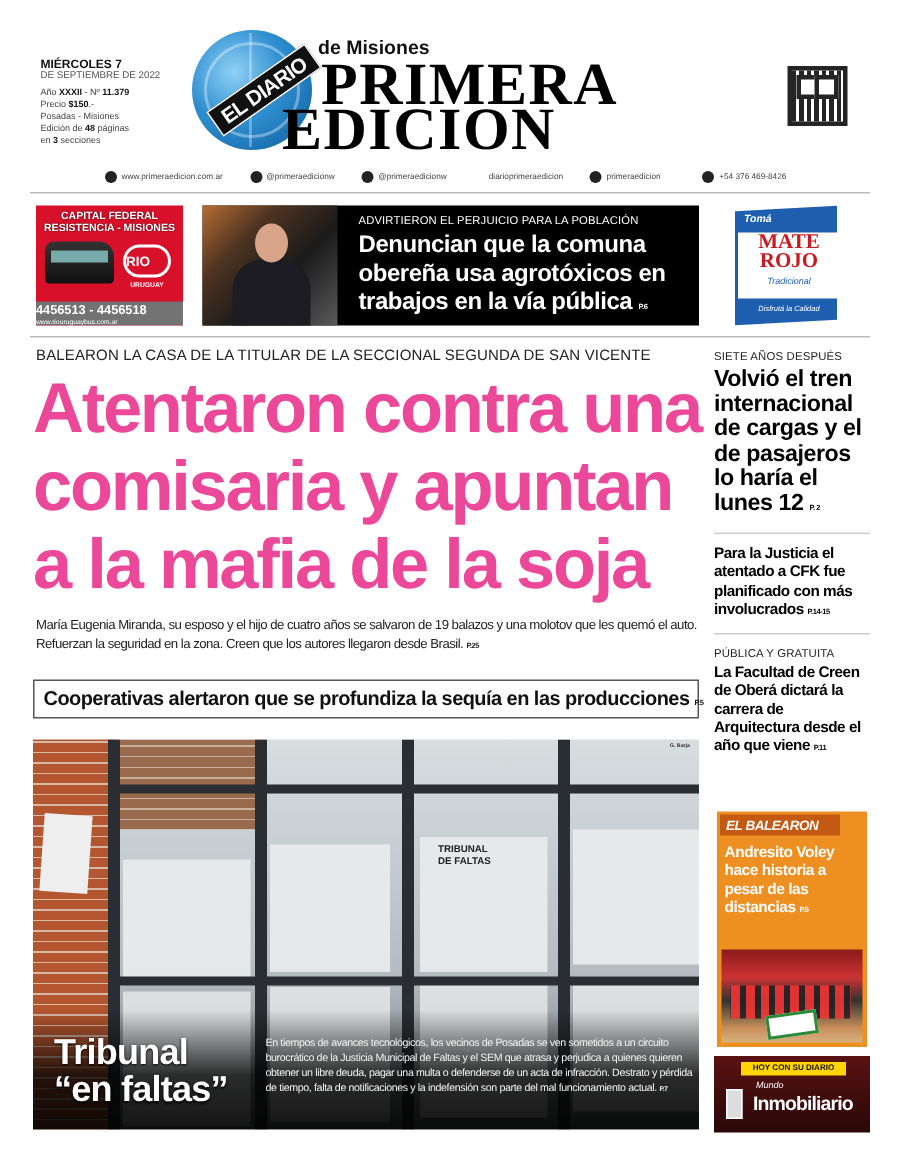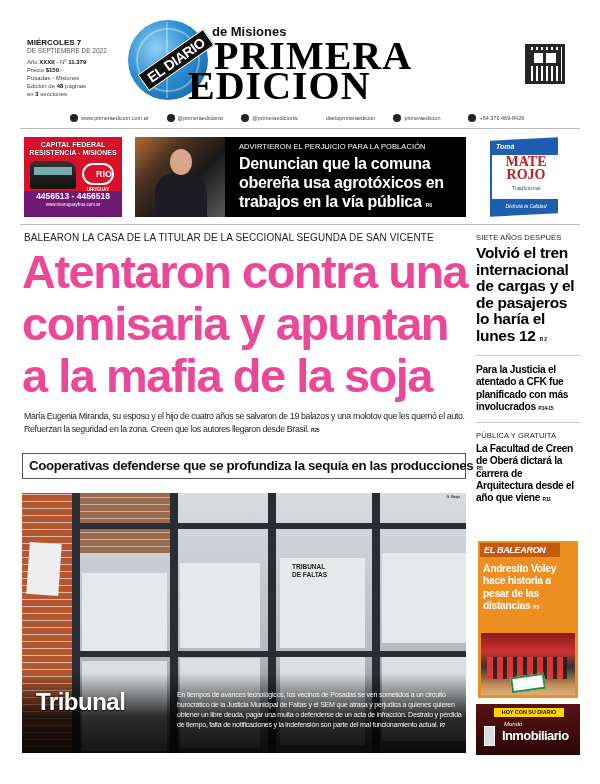--- a/index.html
+++ b/index.html
@@ -35,23 +35,23 @@
   .social { position: absolute; left: 70px; top: 112px; width: 470px; height: 12px; display: flex; gap: 18px; font-size: 5.5px; color: #444; align-items: center; }
   .social .it { display: flex; align-items: center; gap: 3px; }
   .social .ic { width: 8px; height: 8px; border-radius: 50%; background: #222; display: inline-block; }
   .rule { position: absolute; left: 20px; width: 560px; height: 1px; background: #bbb; }
 
   
   .ad-rio { position: absolute; left: 24px; top: 137px; width: 98px; height: 80px; background: #d8102a; overflow: hidden; }
   .ad-rio .t1 { color: #fff; font-size: 7px; font-weight: bold; text-align: center; margin-top: 4px; line-height: 8px; text-shadow: 0 0 1px #000; }
   .ad-rio .bus { position: absolute; left: 6px; top: 24px; width: 46px; height: 28px; background: linear-gradient(#333, #111); border-radius: 6px 10px 3px 3px; }
   .ad-rio .bus::after { content:""; position:absolute; left:4px; top:6px; width:38px; height:8px; background:#7aa; }
-  .ad-rio .logoR { position: absolute; left: 58px; top: 26px; width: 32px; height: 22px; border: 2px solid #fff; border-radius: 12px; color: #fff; font-size: 9px; font-weight: bold; text-align: right; line-height: 18px; }
+  .ad-rio .logoR { position: absolute; left: 58px; top: 26px; width: 32px; height: 22px; border: 2px solid #fff; border-radius: 12px; color: #fff; font-size: 9px; font-weight: bold; text-align: left; line-height: 18px; }
   .ad-rio .uru { position: absolute; left: 58px; top: 50px; width: 32px; color: #fff; font-size: 4.5px; text-align: center; font-weight: bold; }
-  .ad-rio .phone { position: absolute; left: 0; bottom: 0; width: 98px; height: 26px; background: #701a75; color: #fff; text-align: center; font-size: 8.5px; font-weight: bold; line-height: 11px; }
+  .ad-rio .phone { position: absolute; left: 0; bottom: 0; width: 98px; height: 16px; background: #737373; color: #fff; font-size: 8.5px; font-weight: bold; line-height: 11px; }
   .ad-rio .phone small { display: block; font-size: 4.5px; line-height: 6px; font-weight: normal; }
 
   .promo { position: absolute; left: 135px; top: 137px; width: 331px; height: 80px; background: #000; }
   .promo .photo { position: absolute; left: 0; top: 0; width: 90px; height: 80px;
     background: linear-gradient(135deg, #b66c33 0%, #4d3322 30%, #1a1a1a 60%, #5a5a5a 100%); }
   .promo .photo .head { position:absolute; left:35px; top:12px; width:22px; height:26px; border-radius:50%; background:#d9a58a; }
   .promo .photo .body { position:absolute; left:20px; top:36px; width:52px; height:44px; background:#1c1c22; border-radius:20px 20px 0 0; }
   .promo .kick { position: absolute; left: 104px; top: 5px; color: #fff; font-size: 7.5px; letter-spacing: 0.1px; }
   .promo .hl { position: absolute; left: 104px; top: 17px; width: 226px; color: #fff; font-weight: bold; font-size: 16px; line-height: 19px; letter-spacing: -0.3px; }
   .promo .pg { font-size: 5px; font-weight: bold; }
@@ -187,21 +187,21 @@
   <div class="mate">MATE ROJO</div>
   <div class="trad">Tradicional</div>
   <div class="disfr">Disfrutá la Calidad</div>
 </div>
 <div class="rule" style="top:224px"></div>
 
 <div class="kicker">BALEARON LA CASA DE LA TITULAR DE LA SECCIONAL SEGUNDA DE SAN VICENTE</div>
 <h1 class="headline">Atentaron contra una comisaria y apuntan a la mafia de la soja</h1>
 <p class="lead"><span>María Eugenia Miranda, su esposo y el hijo de cuatro años se salvaron de 19 balazos y una molotov que les quemó el auto. Refuerzan la seguridad en la zona. Creen que los autores llegaron desde Brasil.</span> <span class="pg">P.25</span></p>
 
-<div class="coop"><span>Cooperativas defenderse que se profundiza la sequía en las producciones</span> <span class="pg">P.5</span></div>
+<div class="coop"><span>Cooperativas alertaron que se profundiza la sequía en las producciones</span> <span class="pg">P.5</span></div>
 
 <div class="photo-main">
   <div class="brick"></div>
   <div class="brick2"></div>
   <div class="plaque"></div>
   <div class="pane" style="left:60px;top:80px;width:85px;height:80px"></div>
   <div class="pane" style="left:158px;top:70px;width:80px;height:85px"></div>
   <div class="pane" style="left:258px;top:65px;width:85px;height:90px"></div>
   <div class="pane" style="left:360px;top:60px;width:84px;height:90px"></div>
   <div class="pane" style="left:60px;top:168px;width:85px;height:90px;opacity:.8"></div>
@@ -215,20 +215,21 @@
   <div class="hbar" style="top:30px"></div>
   <div class="hbar" style="top:158px"></div>
   <div class="sign">
       <div>TRIBUNAL</div>
       <div>DE FALTAS</div>
     </div>
   <div class="credit">G. Barja</div>
   <div class="photo-shade"></div>
   <div class="tribunal">
       <div>Tribunal</div>
+      <div>“en faltas”</div>
     </div>
   <div class="cap-text"><span>En tiempos de avances tecnológicos, los vecinos de Posadas se ven sometidos a un circuito burocrático de la Justicia Municipal de Faltas y el SEM que atrasa y perjudica a quienes quieren obtener un libre deuda, pagar una multa o defenderse de un acta de infracción. Destrato y pérdida de tiempo, falta de notificaciones y la indefensión son parte del mal funcionamiento actual.</span> <span class="pg">P.7</span></div>
 </div>
 
 <div class="rcol">
   <div class="rkick" style="margin-top:8px">SIETE AÑOS DESPUÉS</div>
   <div class="rhead rh1"><span>Volvió el tren internacional de cargas y el de pasajeros lo haría el lunes 12</span> <span class="pg">P. 2</span></div>
   <div class="rsep"></div>
   <div class="rhead rh2"><span>Para la Justicia el atentado a CFK fue planificado con más involucrados</span> <span class="pg">P.14-15</span></div>
   <div class="rsep"></div>

